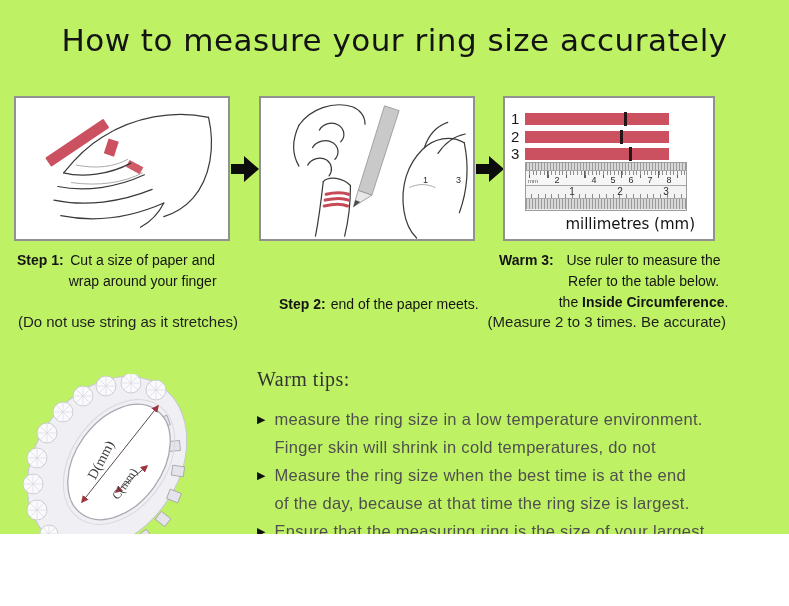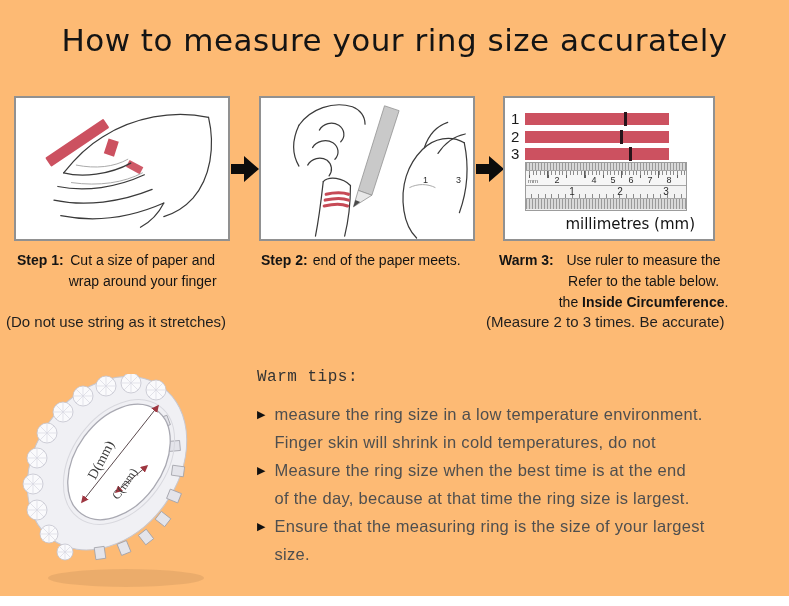--- a/index.html
+++ b/index.html
@@ -1,16 +1,16 @@
 <!DOCTYPE html>
 <html><head>
 <meta charset="utf-8">
 <style>
   html,body{margin:0;padding:0;background:#fff;}
-  .page{position:relative;width:789px;height:596px;background:#fdba74;overflow:hidden;
+  .page{position:relative;width:789px;height:534px;background:#bef264;overflow:hidden;
         font-family:"Liberation Sans",sans-serif;color:#1a1a1a;}
 
   
   .title{position:absolute;left:0;top:22px;width:100%;margin:0;text-align:center;
          font-size:31px;font-weight:500;letter-spacing:.5px;color:#141414;
          font-family:"DejaVu Sans",sans-serif;}
 
   
   .panel{position:absolute;top:96px;height:145px;background:#fff;border:2px solid #919191;box-sizing:border-box;}
   .p1{left:14px;width:216px;}
@@ -53,37 +53,37 @@
   .inn.i1{left:46px}.inn.i2{left:94px}.inn.i3{left:140px}
   .hatch-bot{height:10px;background:repeating-linear-gradient(90deg,#9a9a9a 0 1px,#d9d9d9 1px 3px);}
   .ruler-caption{position:absolute;left:60px;top:117px;width:130px;text-align:right;
     font-size:15px;font-weight:500;color:#141414;font-family:"DejaVu Sans",sans-serif;}
 
   
   .caption{position:absolute;top:250px;display:flex;font-size:14px;line-height:1.5;color:#141414;}
   .caption .step-label{font-weight:700;white-space:nowrap;margin-right:5px;}
   .caption .cap-lines{text-align:center;}
   .caption .cap-line{display:block;white-space:nowrap;}
-  .c1{left:17px;justify-content:flex-end;} .c2{left:261px;} .c3{left:499px;}
-  .note{position:absolute;top:313px;font-size:15px;color:#1f1f1f;text-align:left;}
+  .c1{left:17px;justify-content:flex-end;} .c2{left:279px;margin-top:44px;} .c3{left:499px;}
+  .note{position:absolute;top:313px;font-size:15px;color:#1f1f1f;text-align:right;}
   .n1{left:6px;width:232px;} .n3{left:486px;width:240px;}
 
   
   .ring-svg{position:absolute;left:6px;top:374px;width:250px;height:228px;}
   .gem{fill:#fafafc;stroke:#c3c3cd;stroke-width:.8;}
   .facet{fill:none;stroke:#d9d9e2;stroke-width:.7;}
   .setting{fill:#e4e4ea;stroke:#9fa0a8;stroke-width:.8;}
   .dim-line{stroke:#5b4a4e;stroke-width:1;fill:none;}
   .dim-label{font-family:"Liberation Serif",serif;font-size:14px;fill:#3b3b3b;text-anchor:middle;}
   .dim-label.small{font-size:12px;}
 
   
   .tips{position:absolute;left:257px;top:368px;width:470px;}
-  .tips h2{margin:0 0 14px 0;font-size:16px;font-weight:400;letter-spacing:.5px;color:#333;
-           font-family:Liberation Mono, monospace;}
+  .tips h2{margin:0 0 14px 0;font-size:20px;font-weight:400;letter-spacing:.5px;color:#333;
+           font-family:Liberation Serif, serif;}
   .tip{display:flex;align-items:flex-start;}
   .tip .tri{flex:0 0 auto;font-size:11px;line-height:28px;color:#111;margin-right:9px;}
   .tip p{margin:0;font-size:16.5px;line-height:28px;letter-spacing:.3px;color:#4f4f4f;}
   .tip p span{display:block;white-space:nowrap;}
 </style>
 </head>
 <body>
 
 <div class="page">
 

